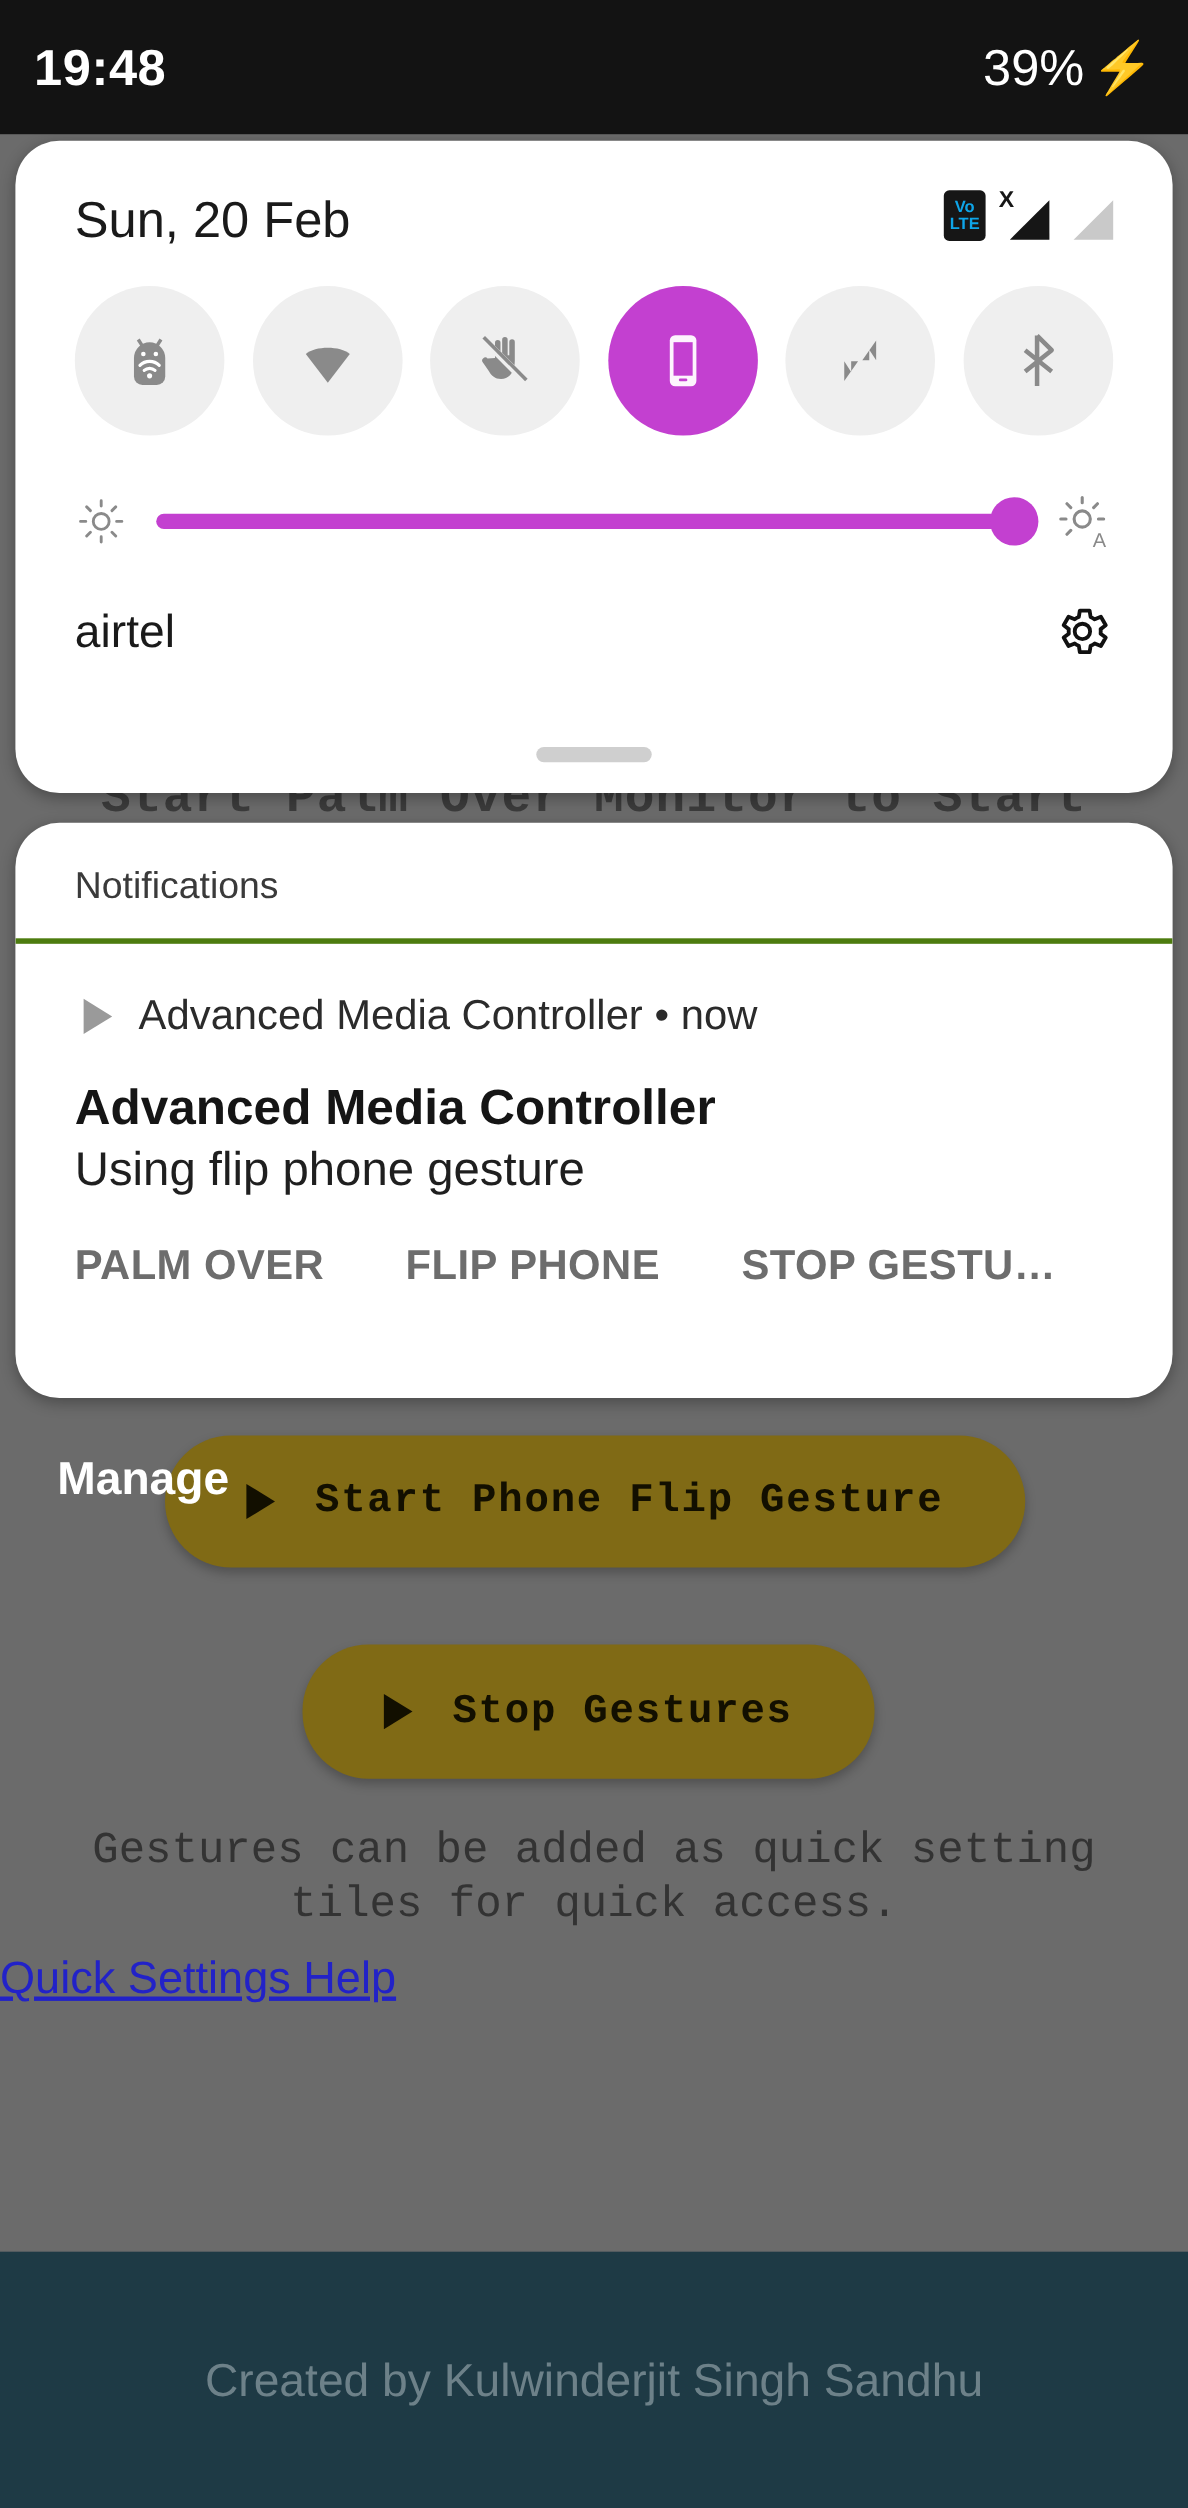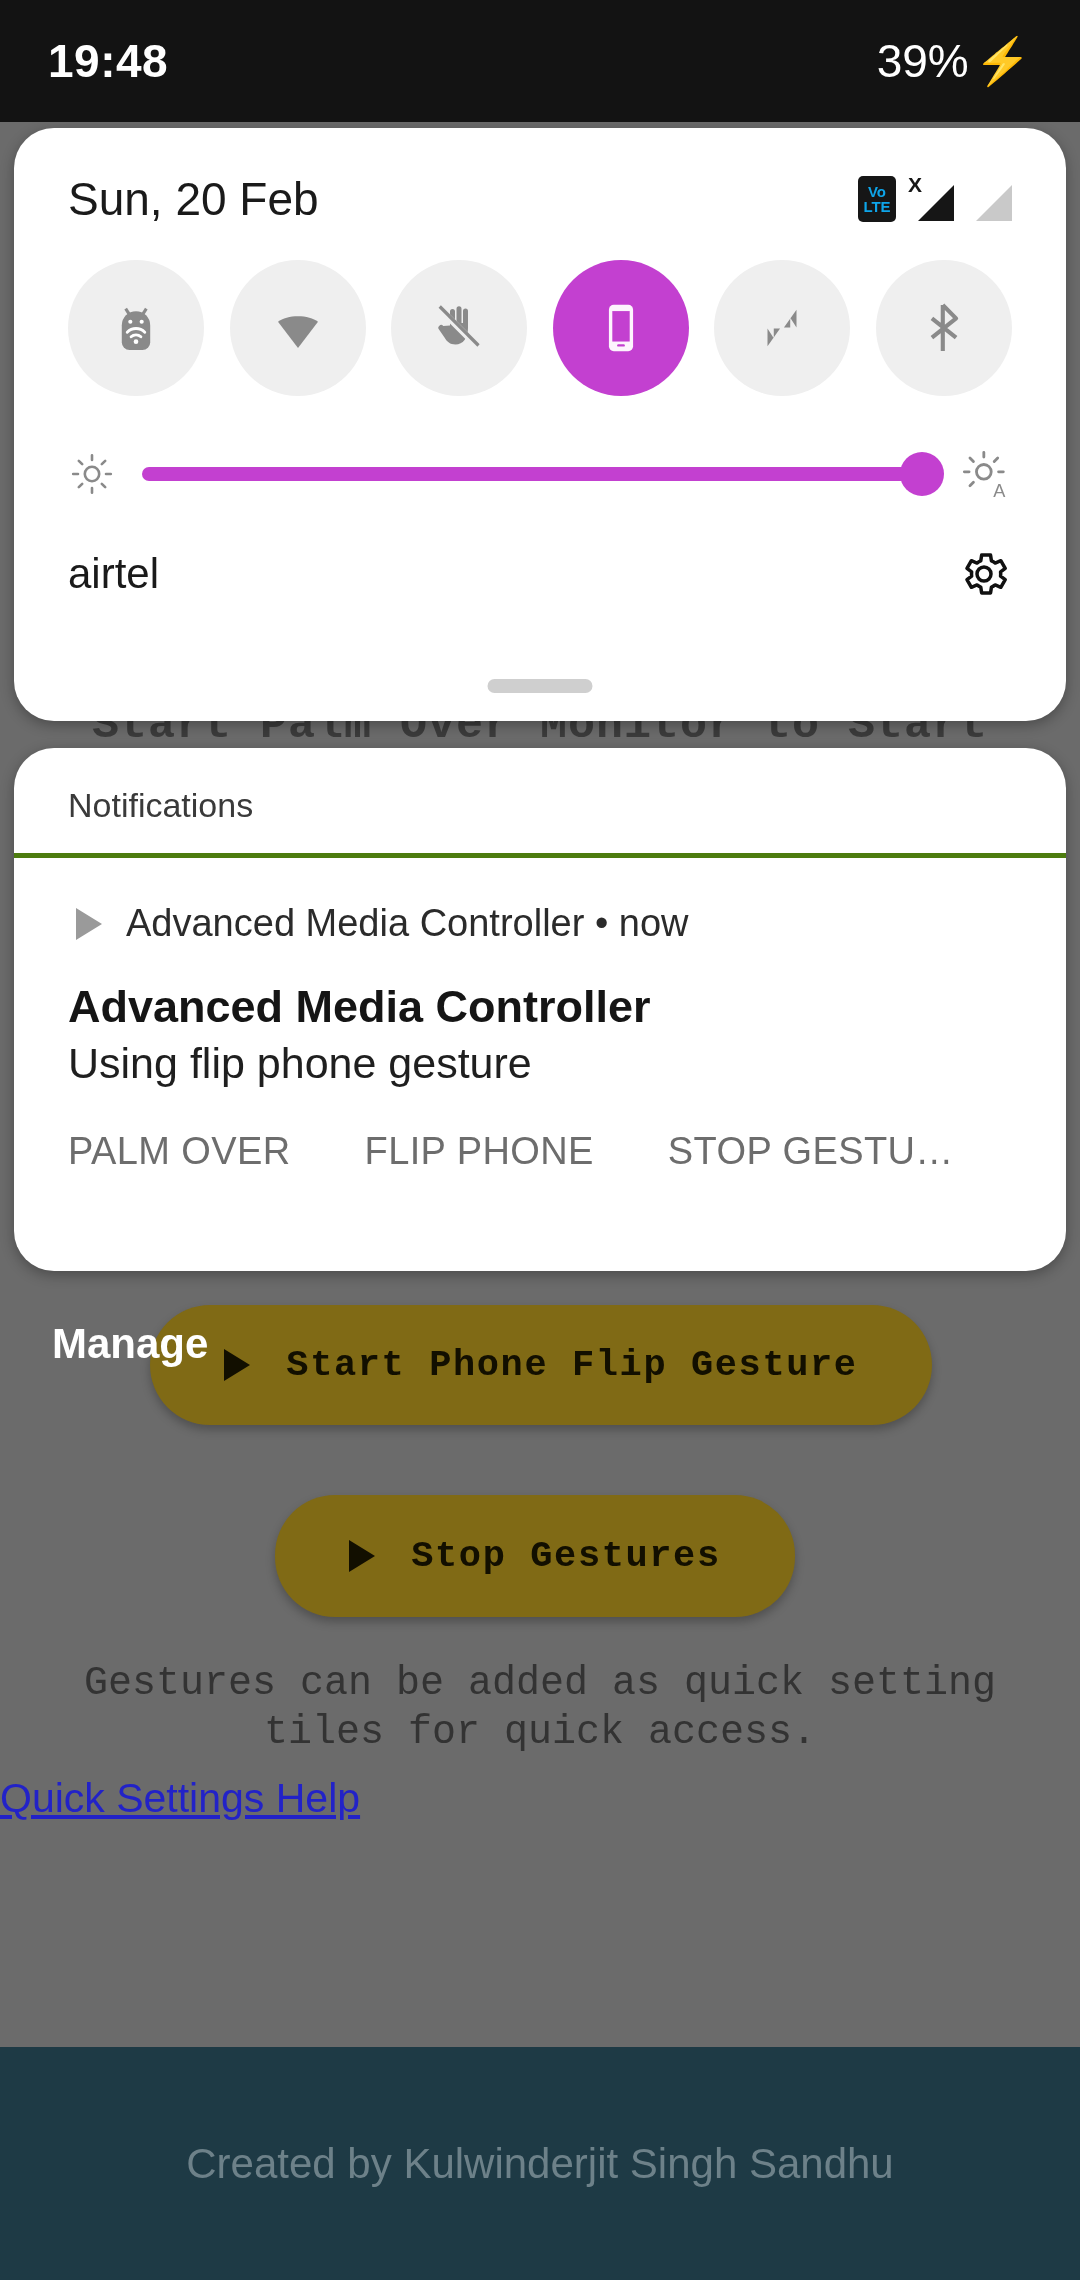--- a/index.html
+++ b/index.html
@@ -73,40 +73,40 @@
   }
 
   
   #scrim { position:absolute; inset:0; background:rgba(0,0,0,0.0); }
 
   
   #status-bar {
     position:absolute; top:0; left:0; width:1080px; height:122px;
     background:#131313;
     display:flex; align-items:center; justify-content:space-between;
-    padding:0 48px;
+    padding:0 31px;
     color:#fff;
     z-index:20;
   }
   #clock { font-size:46px; font-weight:bold; letter-spacing:0.5px; }
   #status-right { display:flex; align-items:center; gap:6px; font-size:46px; font-weight:normal;}
   .bolt { font-size:46px; }
 
   
   #qs-panel {
     position:absolute; left:14px; top:128px;
     width:1052px; height:593px;
     background:#fff;
     border-radius:40px;
     z-index:15;
     box-shadow:0 4px 14px rgba(0,0,0,0.3);
     overflow:hidden;
   }
   #qs-header {
-    display:flex; align-items:center; justify-content:space-between;
+    display:flex; align-items:flex-start; justify-content:space-between;
     padding:44px 54px 0 54px;
   }
   #qs-date { font-size:46px; color:#1a1a1a; }
   #qs-status-icons { display:flex; align-items:center; gap:10px; }
 
   .volte-badge {
     width:38px;height:46px;background:#161616;border-radius:5px;
     color:#0ea5e9;display:flex;flex-direction:column;
     align-items:center;justify-content:center;line-height:1;margin-left:28px;
   }
@@ -196,20 +196,21 @@
   }
   #notif-text {
     padding:6px 54px 0 54px;
     font-size:43px; color:#1f1f1f;
   }
   #notif-actions {
     display:flex; align-items:center; gap:74px;
     padding:42px 54px 0 54px;
     font-size:38px; color:#6d6d6d; letter-spacing:0.4px;
     white-space:nowrap;
+    font-weight:bold;
   }
   #notif-actions .act { cursor:pointer; }
 
   
   #manage-label {
     position:absolute; left:52px; top:1320px;
     font-size:42px; font-weight:bold; color:#fff;
     z-index:16;
     cursor:pointer;
   }

